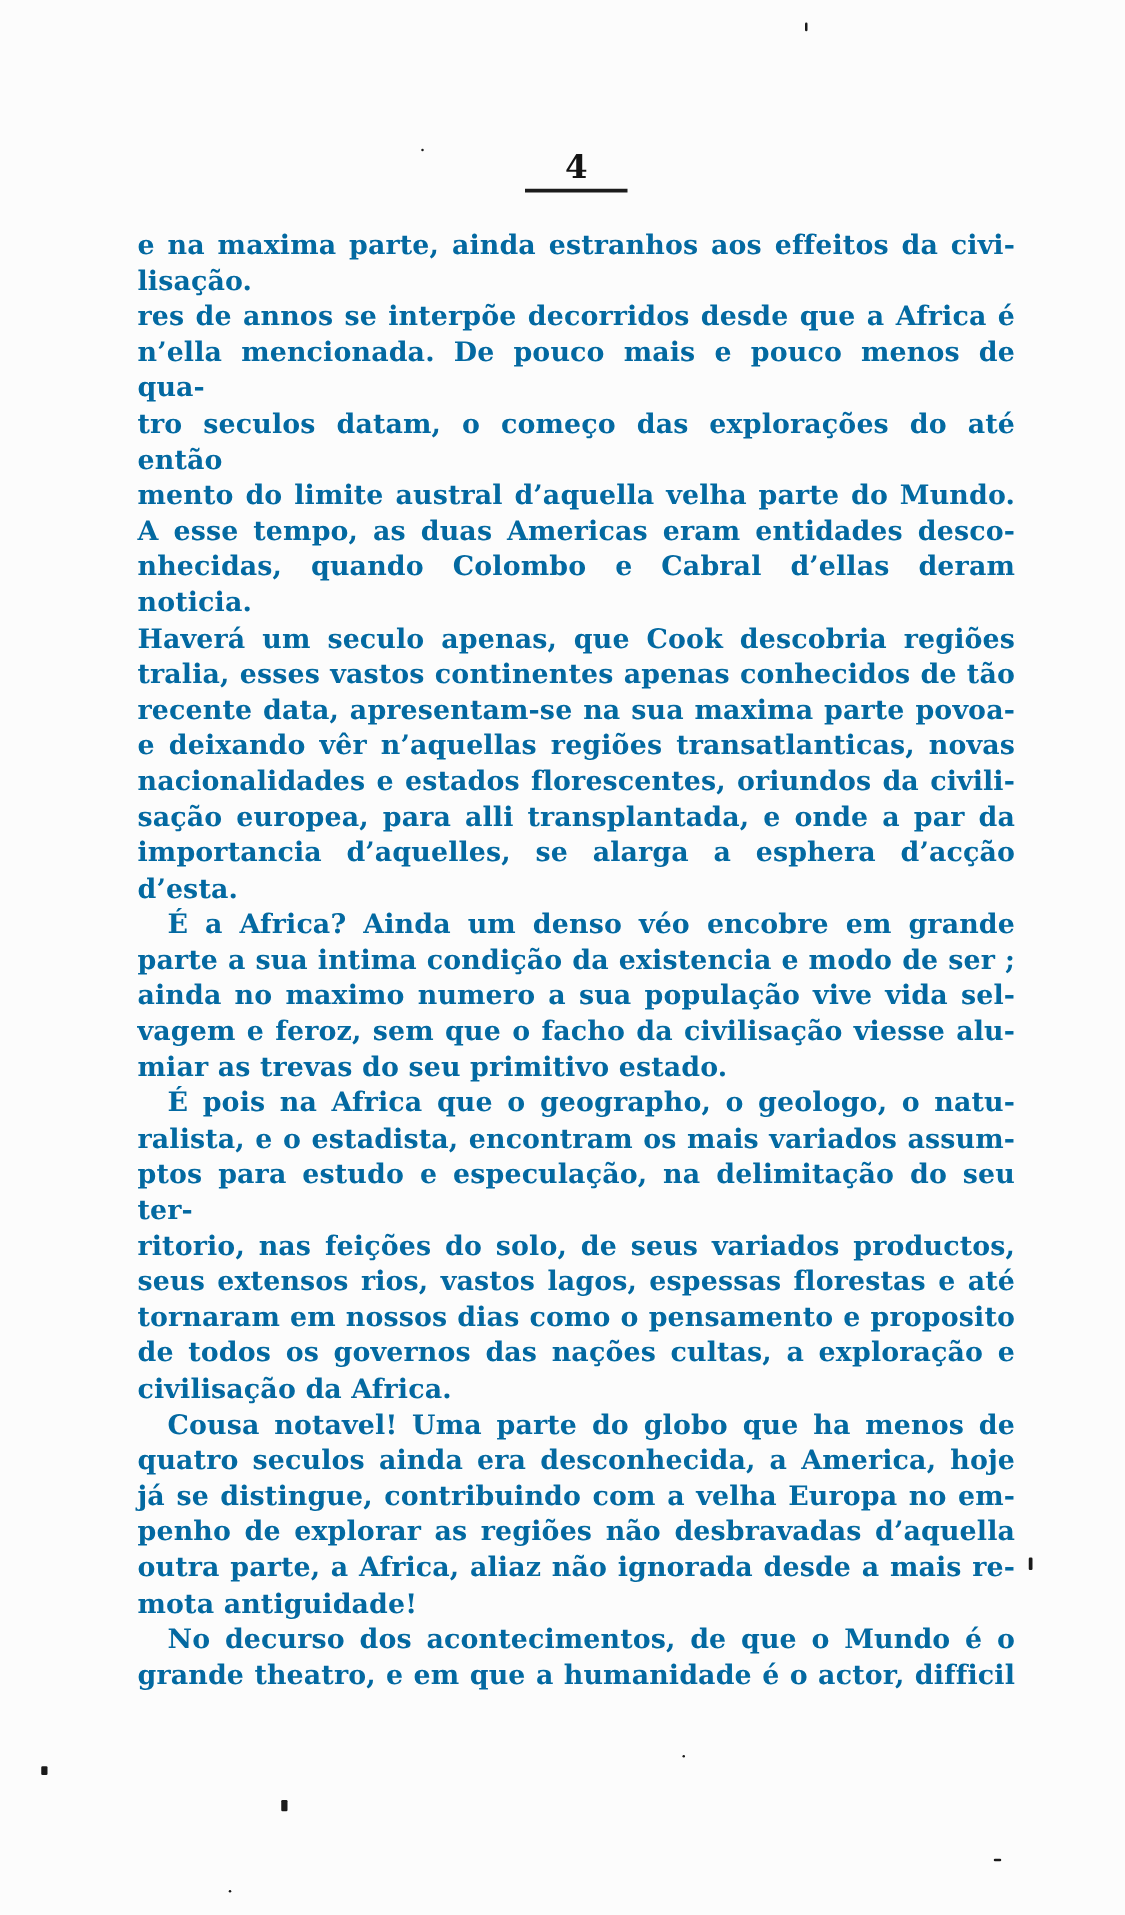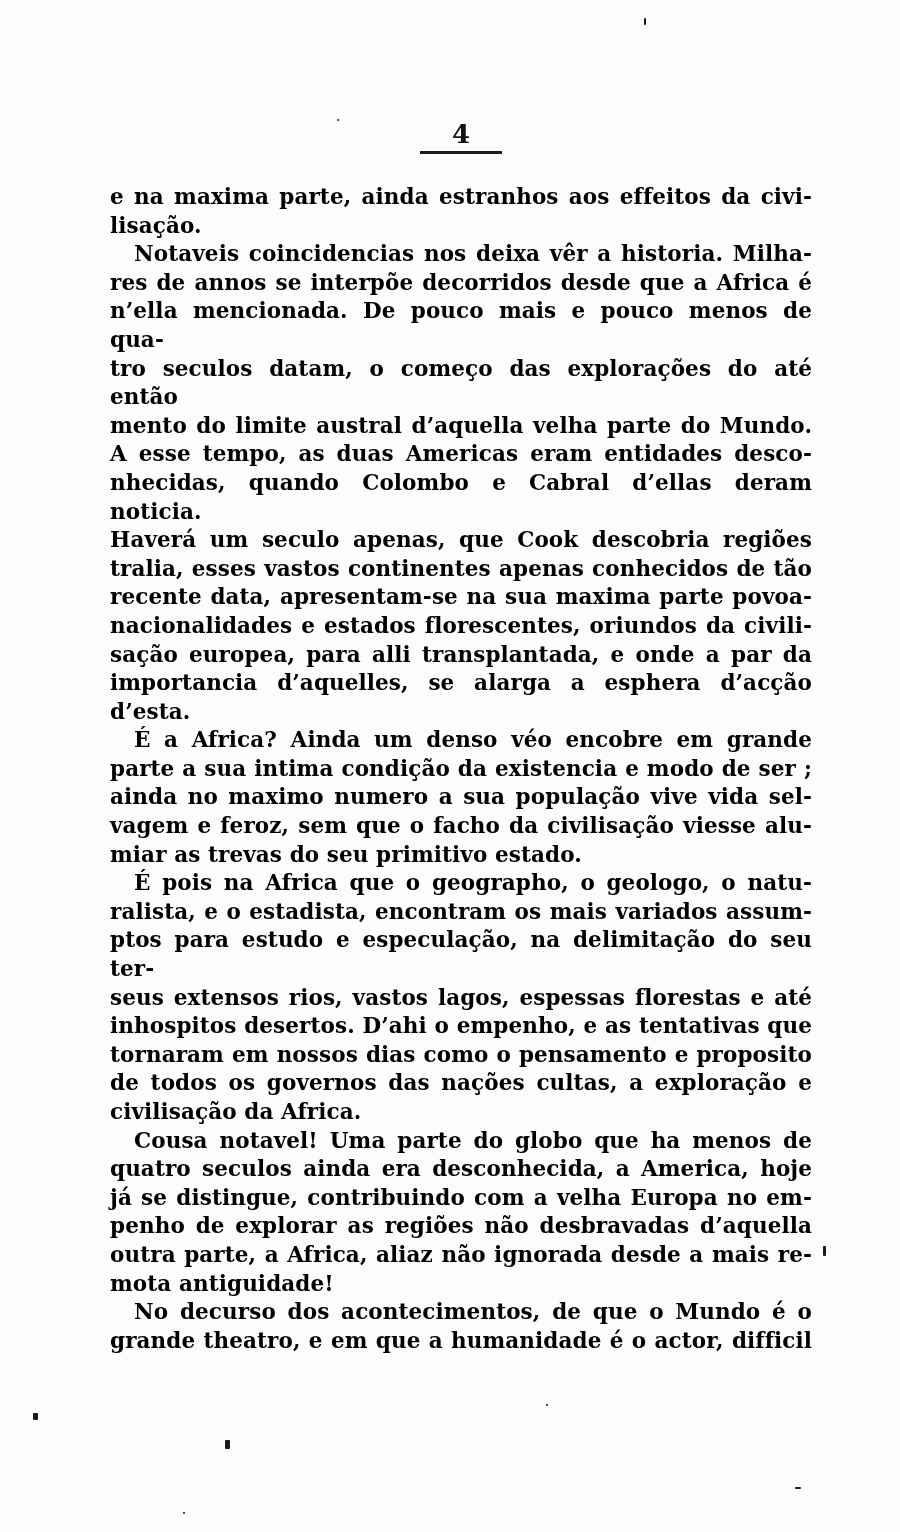--- a/index.html
+++ b/index.html
@@ -17,21 +17,21 @@
   .pagenum {
     font-size: 26px; font-weight: 700; color: #141414;
     display: inline-block; line-height: 28px;
   }
   .rule {
     width: 82px; height: 3px; background: #1c1c1c;
     margin: 3px auto 0 auto;
   }
   .text-block {
     position: absolute; left: 110px; top: 183px; width: 702px;
-    color: #000000;
+    color: #0369a1;
   }
   .ln {
     font-size: 21.5px; line-height: 28.6px; font-weight: 700;
     letter-spacing: 0.1px;
   }
   .ln.j { text-align: justify; text-align-last: justify; }
   .ln.ind { text-indent: 24px; }
   .speck {
     position: absolute; background: #1a1a1a; border-radius: 1px;
   }
@@ -43,47 +43,47 @@
   <div class="pagenum">4</div>
   <div class="rule"></div>
 </div>
 
 <div class="text-block">
     <div>
       <div class="ln j">e na maxima parte, ainda estranhos aos effeitos da civi-</div>
       <div class="ln">lisação.</div>
     </div>
     <div>
-      <div class="ln j ind">Notaveis coincidencias nos deixa vêr a historia. Milha-</div>
       <div class="ln j">res de annos se interpõe decorridos desde que a Africa é</div>
       <div class="ln j">n’ella mencionada. De pouco mais e pouco menos de qua-</div>
       <div class="ln j">tro seculos datam, o começo das explorações do até então</div>
       <div class="ln j">mento do limite austral d’aquella velha parte do Mundo.</div>
       <div class="ln j">A esse tempo, as duas Americas eram entidades desco-</div>
       <div class="ln j">nhecidas, quando Colombo e Cabral d’ellas deram noticia.</div>
       <div class="ln j">Haverá um seculo apenas, que Cook descobria regiões</div>
       <div class="ln j">tralia, esses vastos continentes apenas conhecidos de tão</div>
       <div class="ln j">recente data, apresentam-se na sua maxima parte povoa-</div>
+      <div class="ln j">e deixando vêr n’aquellas regiões transatlanticas, novas</div>
       <div class="ln j">nacionalidades e estados florescentes, oriundos da civili-</div>
       <div class="ln j">sação europea, para alli transplantada, e onde a par da</div>
       <div class="ln j">importancia d’aquelles, se alarga a esphera d’acção d’esta.</div>
     </div>
     <div>
       <div class="ln j ind">É a Africa? Ainda um denso véo encobre em grande</div>
       <div class="ln j">parte a sua intima condição da existencia e modo de ser ;</div>
       <div class="ln j">ainda no maximo numero a sua população vive vida sel-</div>
       <div class="ln j">vagem e feroz, sem que o facho da civilisação viesse alu-</div>
       <div class="ln">miar as trevas do seu primitivo estado.</div>
     </div>
     <div>
       <div class="ln j ind">É pois na Africa que o geographo, o geologo, o natu-</div>
       <div class="ln j">ralista, e o estadista, encontram os mais variados assum-</div>
       <div class="ln j">ptos para estudo e especulação, na delimitação do seu ter-</div>
+      <div class="ln j">ritorio, nas feições do solo, de seus variados productos,</div>
       <div class="ln j">seus extensos rios, vastos lagos, espessas florestas e até</div>
-      <div class="ln j">inhospitos desertos. D’ahi o empenho, e as tentativas que</div>
       <div class="ln j">tornaram em nossos dias como o pensamento e proposito</div>
       <div class="ln j">de todos os governos das nações cultas, a exploração e</div>
       <div class="ln">civilisação da Africa.</div>
     </div>
     <div>
       <div class="ln j ind">Cousa notavel! Uma parte do globo que ha menos de</div>
       <div class="ln j">quatro seculos ainda era desconhecida, a America, hoje</div>
       <div class="ln j">já se distingue, contribuindo com a velha Europa no em-</div>
       <div class="ln j">penho de explorar as regiões não desbravadas d’aquella</div>
       <div class="ln j">outra parte, a Africa, aliaz não ignorada desde a mais re-</div>

